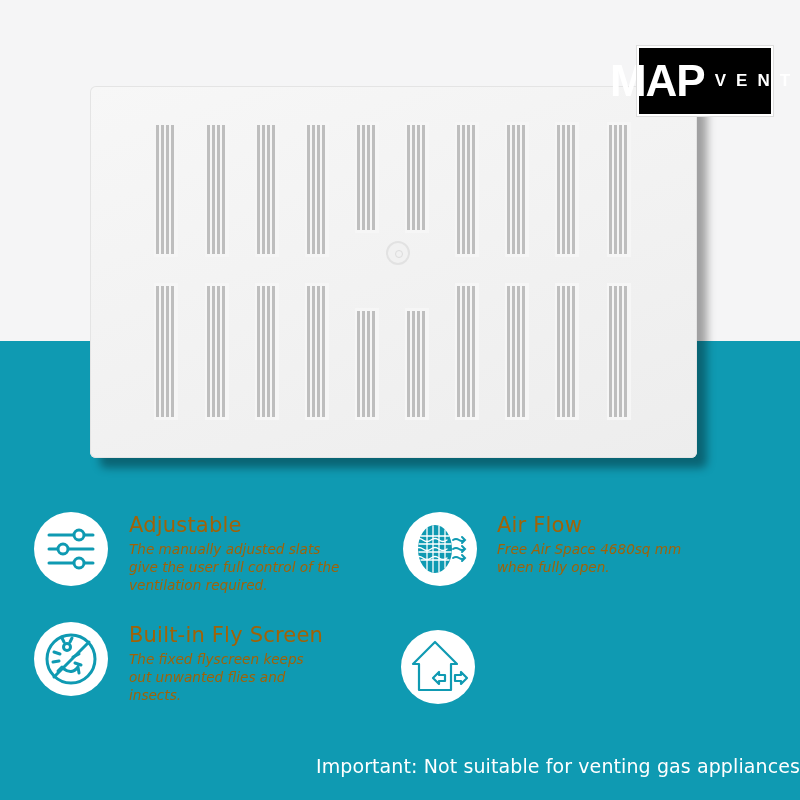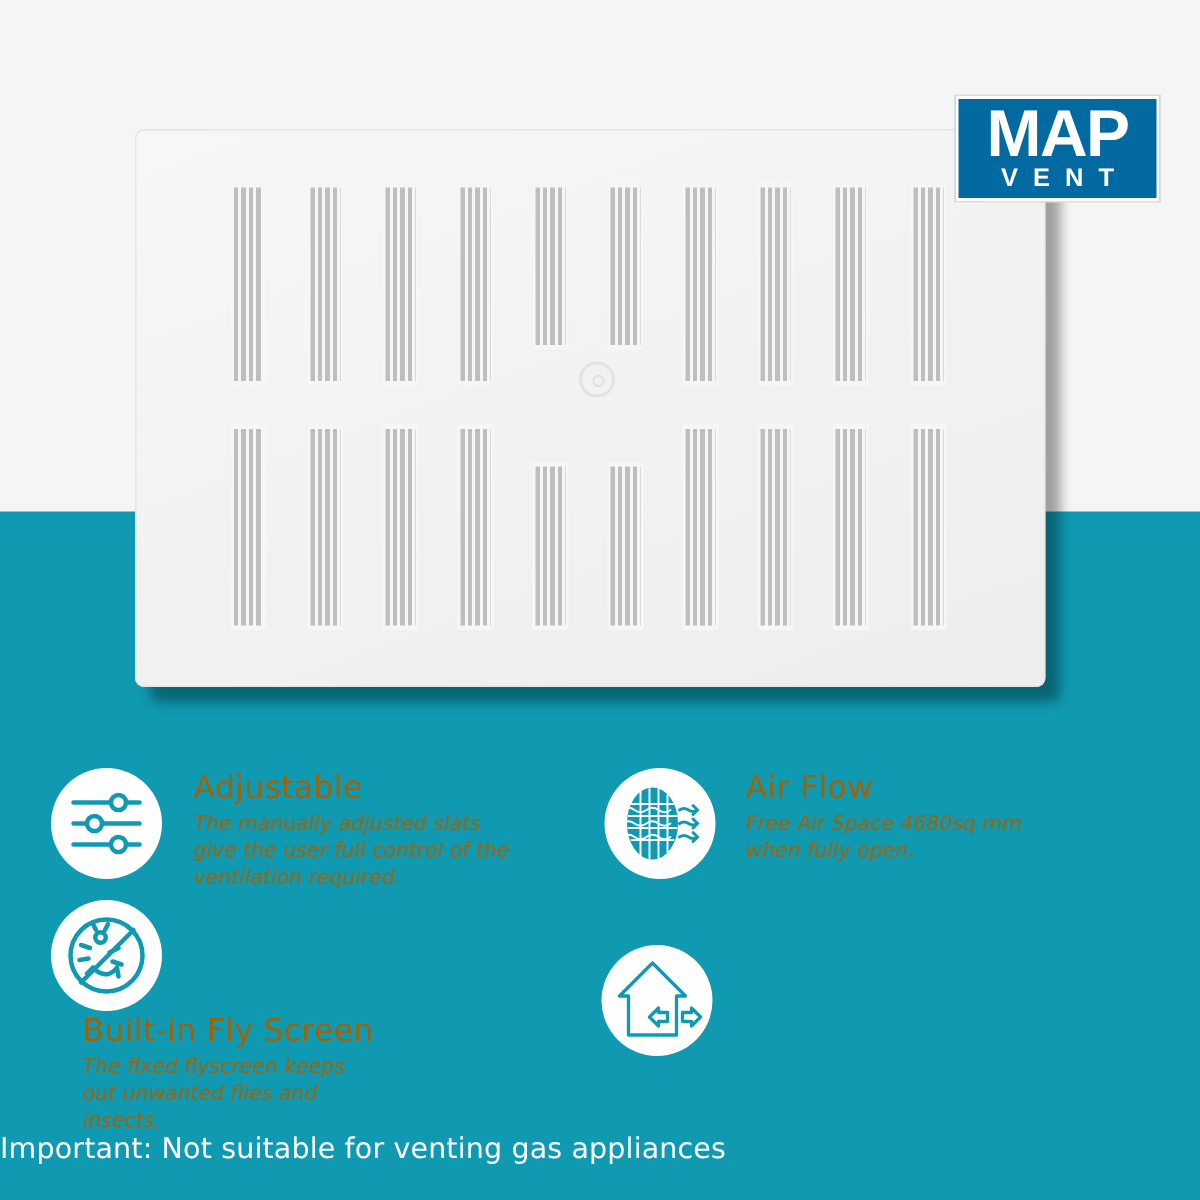--- a/index.html
+++ b/index.html
@@ -6,23 +6,23 @@
   html, body { width: 800px; height: 800px; overflow: hidden; }
   body {
     position: relative;
     background: #f5f5f6;
     font-family: "DejaVu Sans", sans-serif;
   }
   .top-bg { position: absolute; left: 0; top: 0; width: 800px; height: 341px; background: #f5f5f6; }
   .teal-bg { position: absolute; left: 0; top: 341px; width: 800px; height: 459px; background: #0f9ab2; }
 
   .logo {
-    position: absolute; left: 637px; top: 64px; width: 136px; height: 70px;
-    background: #0369a1; border: 2px solid #fff; outline: 1px solid #ddd;
-    display: flex; flex-direction: column; align-items: center; justify-content: center;
+    position: absolute; left: 637px; top: 46px; width: 136px; height: 70px;
+    background: #000000; border: 2px solid #fff; outline: 1px solid #ddd;
+    display: flex; flex-direction: row; align-items: center; justify-content: center;
     color: #fff; font-family: "Liberation Sans", sans-serif; font-weight: bold;
   }
   .logo .l1 { font-size: 44px; line-height: 40px; letter-spacing: -1px; }
   .logo .l2 { font-size: 17px; line-height: 18px; letter-spacing: 10px; margin-left: 10px; }
 
   .vent-shadow {
     position: absolute; left: 100px; top: 96px; width: 607px; height: 372px;
     background: rgba(0,0,0,0.35); filter: blur(4px); border-radius: 6px;
   }
   .vent {
@@ -59,21 +59,21 @@
   .feature { position: absolute; display: flex; }
   .feature .icon-circle {
     width: 74px; height: 74px; border-radius: 50%; background: #fff;
     display: flex; align-items: center; justify-content: center; flex-shrink: 0;
   }
   .feature .text { margin-left: 21px; color: #a16207; }
   .feature .title { font-family: "DejaVu Sans", sans-serif; font-size: 21px; line-height: 26px; font-weight: 500; letter-spacing: 0.2px; }
   .feature .desc { font-family: "DejaVu Sans", sans-serif; font-size: 13.6px; line-height: 18px; margin-top: 2px; font-weight: 300; font-style: italic; }
 
   .important {
-    position: absolute; left: 0; top: 755px; width: 800px; text-align: left;
+    position: absolute; left: 0; top: 755px; width: 800px; text-align: right;
     color: #fff; font-family: "DejaVu Sans", sans-serif; font-size: 19px; letter-spacing: 0.1px;
   }
 </style>
 </head>
 <body>
 
 <div class="top-bg"></div>
 <div class="teal-bg"></div>
 
 <div class="vent-shadow"></div>
@@ -191,21 +191,21 @@
   </div>
   <div class="text" style="margin-left:20px;">
     <div class="title">Air Flow</div>
     <div class="desc">
       <div>Free Air Space 4680sq mm</div>
       <div>when fully open.</div>
     </div>
   </div>
 </div>
 
-<div class="feature" style="left:34px; top:600px;flex-direction:column;">
+<div class="feature" style="left:34px; top:622px;">
   <div class="icon-circle">
     <svg width="58" height="58" viewBox="0 0 58 58" fill="none" stroke="#0f9ab2" stroke-width="3" stroke-linecap="round">
       <circle cx="29" cy="29" r="24"></circle>
       <line x1="12" y1="47" x2="47" y2="12"></line>
       <circle cx="25" cy="17" r="3.5"></circle>
       <path d="M22 12 l-2 -4 M28 12 l2 -4"></path>
       <path d="M18 24 l-6 -2 M17 31 l-6 1 M20 37 l-4 4"></path>
       <path d="M31 27 l6 -3 M33 33 l6 2"></path>
       <path d="M22 39 q8 6 14 -2 l1 6"></path>
     </svg>

